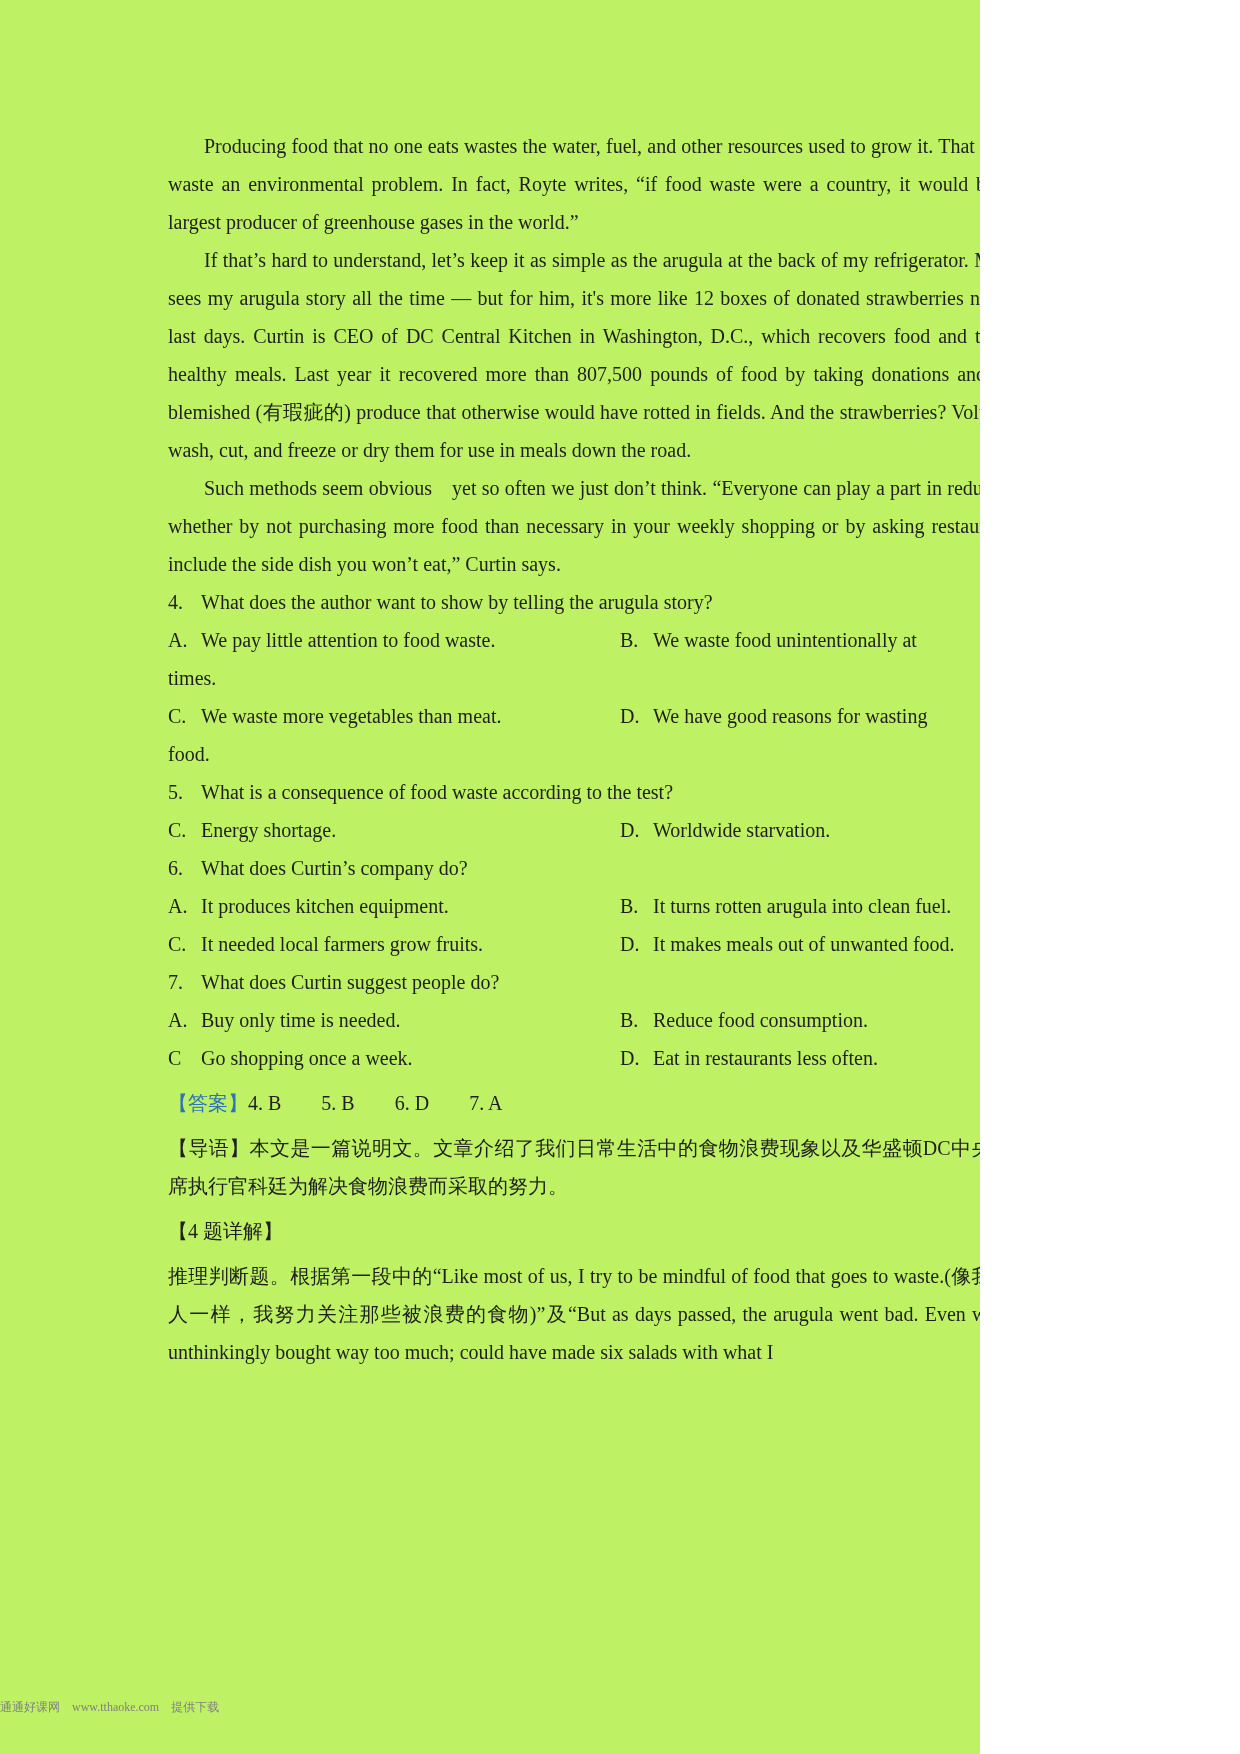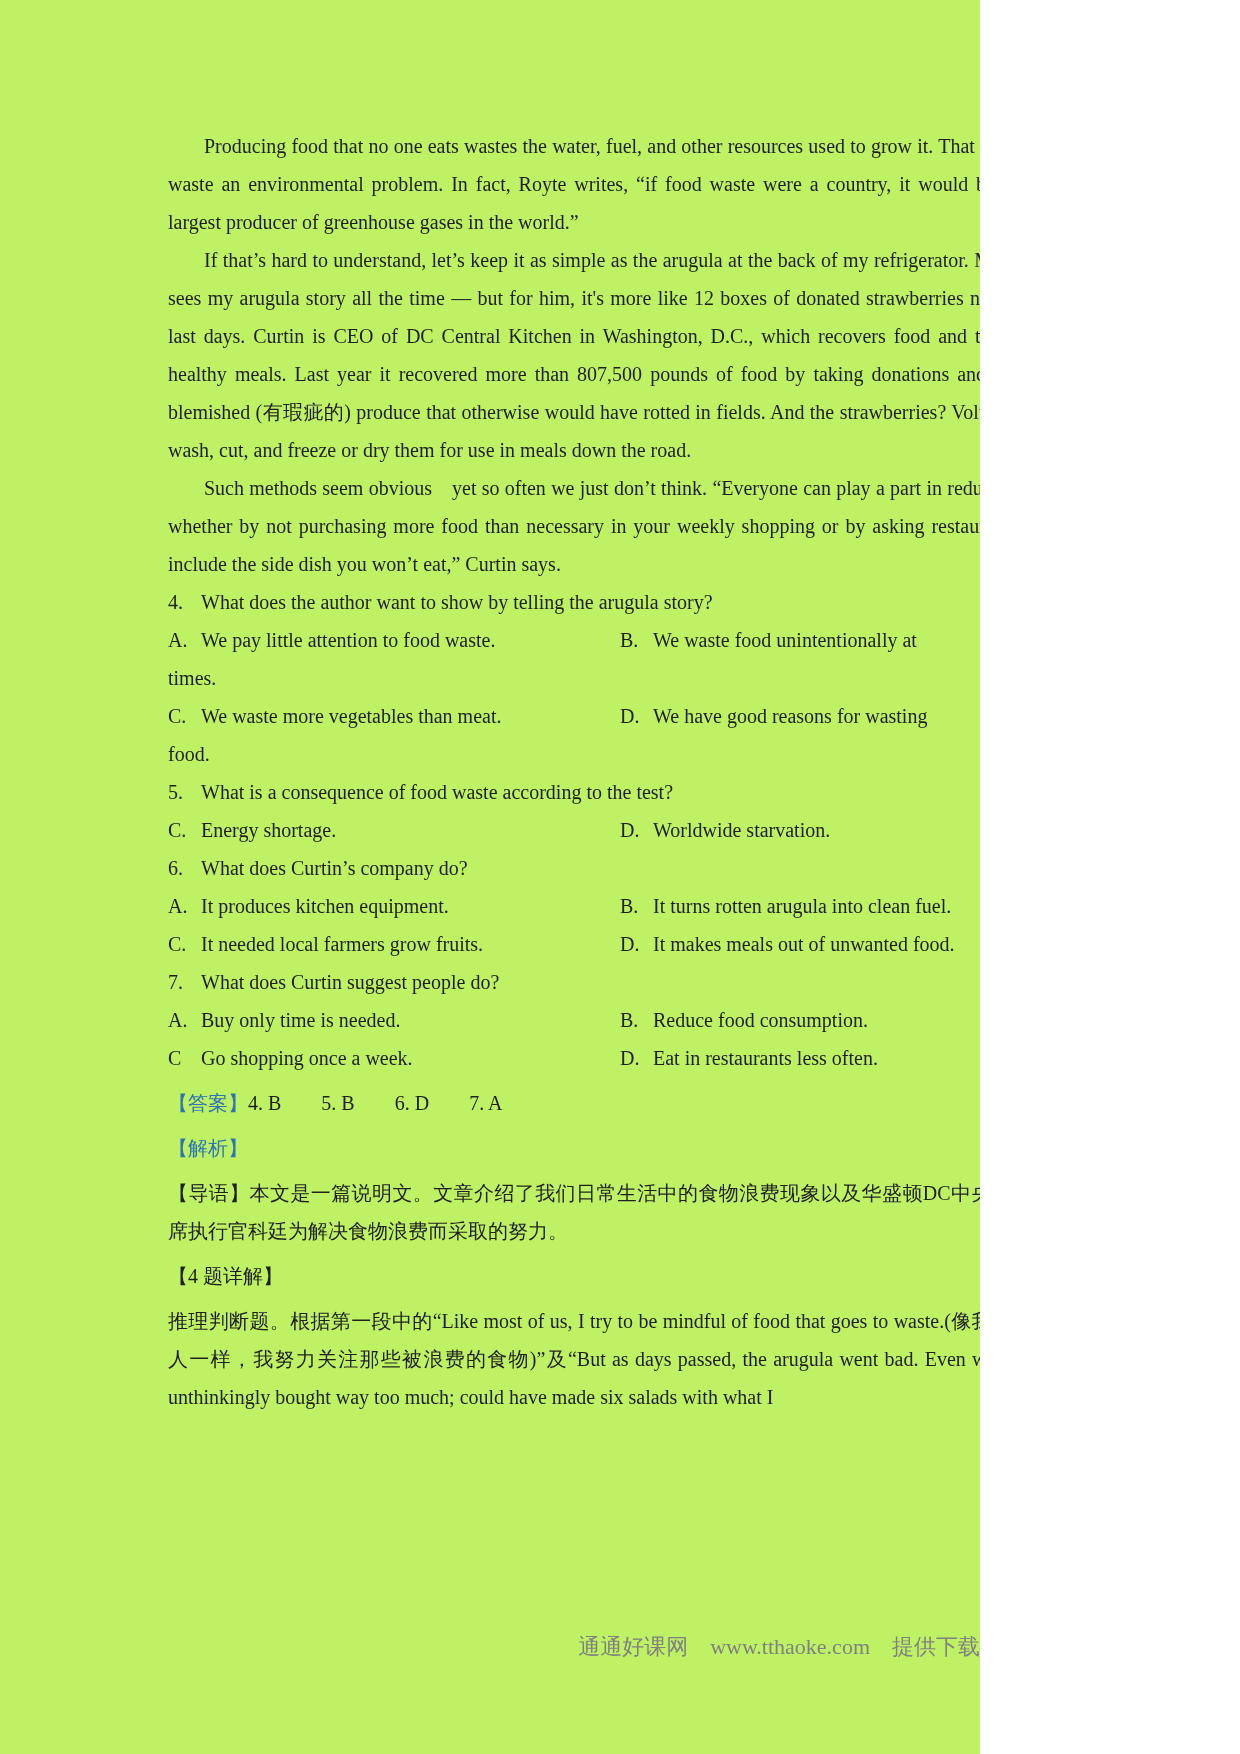--- a/index.html
+++ b/index.html
@@ -40,23 +40,23 @@
   }
   .opt-text { white-space: pre-line; }
   .spaced { margin-top: 7px !important; }
   .marker-blue { color: #2e74b5; margin-top: 44px; }
   .ans-item + .ans-item { margin-left: 40px; }
   .lead-para, .detail-para { text-align: justify; }
   .footer {
     position: absolute;
     left: 0;
     right: 0;
-    top: 1632px;
-    text-align: right;
-    font-size: 22px;
+    top: 1699px;
+    text-align: left;
+    font-size: 12px;
     color: #808080;
     font-family: "Liberation Serif", "DejaVu Serif", serif;
   }
 </style>
 </head>
 <body>
 
 <div class="page">
   <div class="content">
 
@@ -84,21 +84,20 @@
     </div>
 
     <div class="qblock">
       <p class="q-stem"><span class="q-num">7.</span><span>What does Curtin suggest people do?</span></p>
       <p class="opt-row"><span class="opt left"><span class="opt-label">A.</span><span class="opt-text">Buy only time is needed.</span></span><span class="opt"><span class="opt-label">B.</span><span class="opt-text">Reduce food consumption.</span></span></p>
       <p class="opt-row"><span class="opt left"><span class="opt-label">C</span><span class="opt-text">Go shopping once a week.</span></span><span class="opt"><span class="opt-label">D.</span><span class="opt-text">Eat in restaurants less often.</span></span></p>
     </div>
 
     <p class="answer-line spaced"><span class="marker-blue">【答案】</span><span class="ans-item">4. B</span><span class="ans-item">5. B</span><span class="ans-item">6. D</span><span class="ans-item">7. A</span></p>
 
-    <p class="analysis-line spaced"><span class="marker-blue">【解析】</span></p>
 
     <p class="lead-para spaced"><span>【导语】</span><span>本文是一篇说明文。文章介绍了我们日常生活中的食物浪费现象以及华盛顿DC中央厨房的首席执行官科廷为解决食物浪费而采取的努力。</span></p>
 
     <p class="detail-heading spaced">【4 题详解】</p>
 
     <p class="detail-para spaced">推理判断题。根据第一段中的“Like most of us, I try to be mindful of food that goes to waste.(像我们大多数人一样，我努力关注那些被浪费的食物)”及“But as days passed, the arugula went bad. Even worse, I had unthinkingly bought way too much; could have made six salads with what I</p>
 
   </div>
 
   <div class="footer">通通好课网  www.tthaoke.com  提供下载</div>

